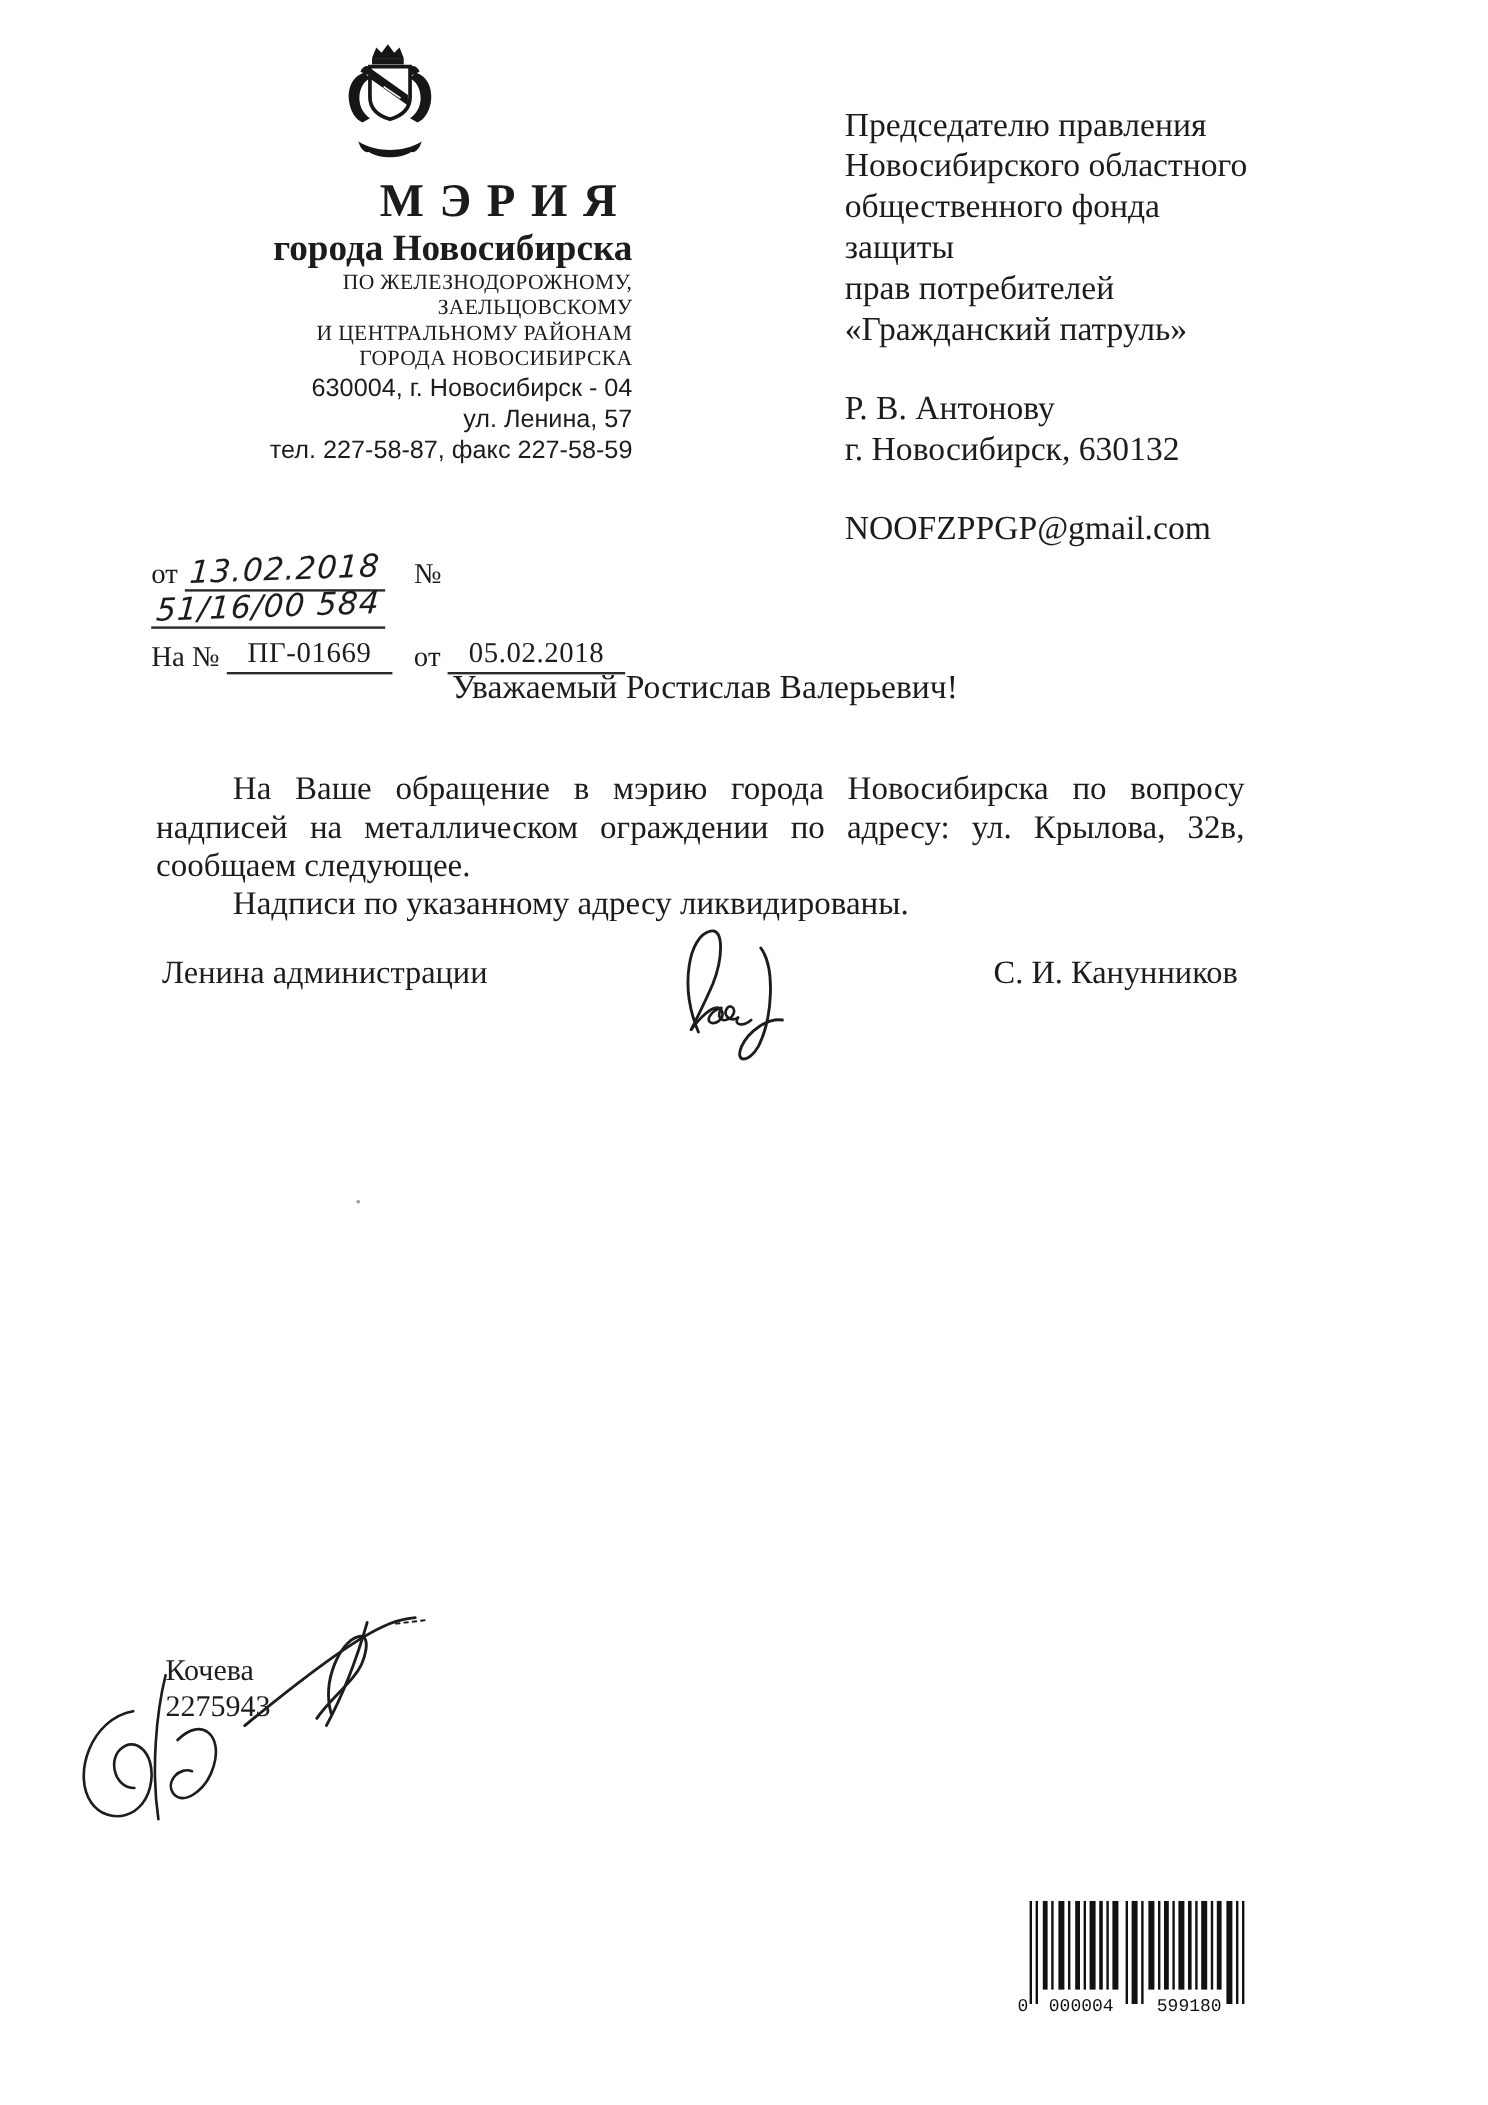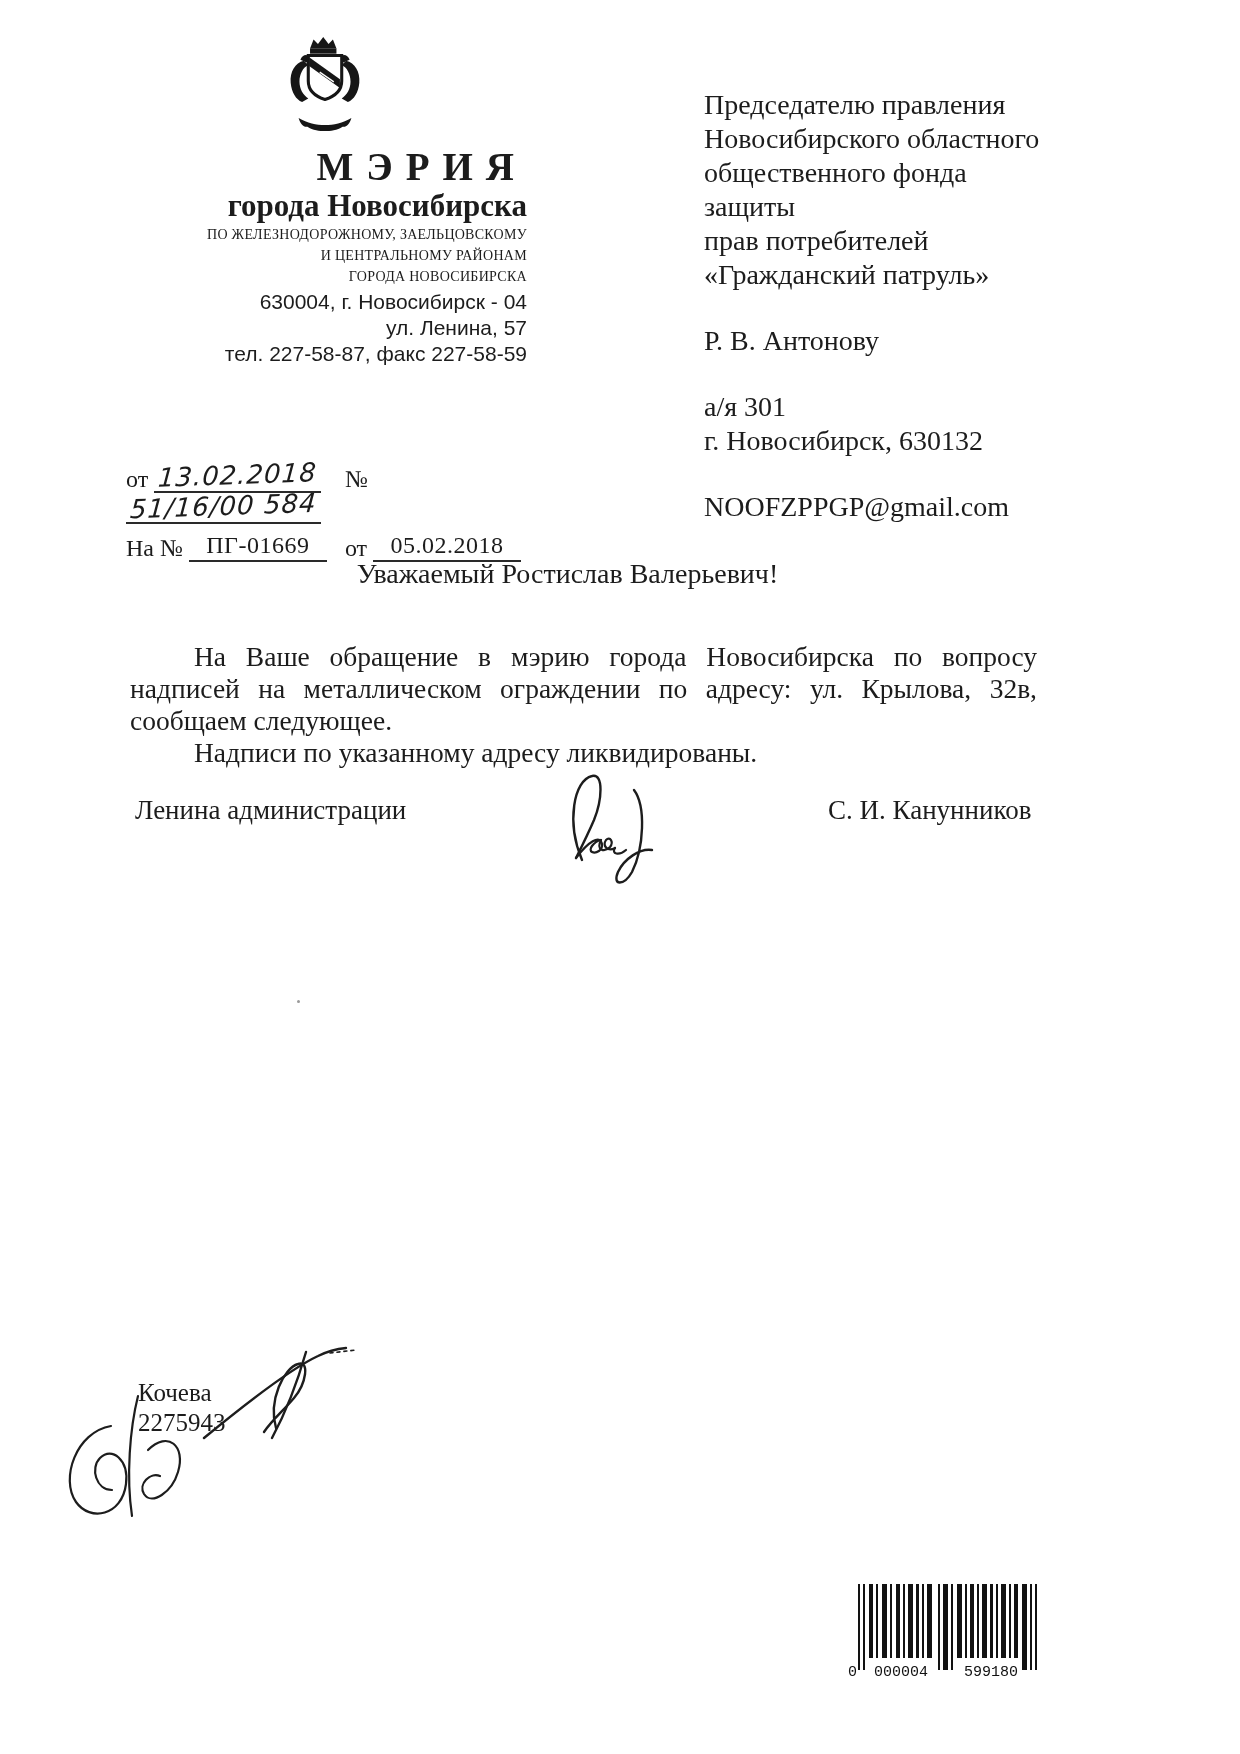--- a/index.html
+++ b/index.html
@@ -18,21 +18,21 @@
     left:122px; top:36px; width:405px;
     text-align:right;
   }
   .emblem-wrap { width:100%; text-align:center; margin-bottom:2px; }
   .org-line1 {
     font-size:39px; font-weight:bold; letter-spacing:13px;
     line-height:42px; margin-left:6px;
   }
   .org-line2 { font-size:31px; font-weight:bold; line-height:36px; }
   .dept { margin-top:16px; font-size:28px; line-height:32px; letter-spacing:1px; }
-  .dept-sub { font-size:14px; line-height:21px; letter-spacing:0.3px; }
+  .dept-sub { font-size:18px; line-height:21px; letter-spacing:0.3px; }
   .addr { font-family:"Liberation Sans", sans-serif; font-size:21px; line-height:26px; }
   .addr-block { margin-top:2px; }
 
   
   .ref-row { left:126px; top:462px; width:420px; font-size:24px; }
   .ref-row2 { left:126px; top:532px; width:440px; font-size:24px; }
   .u-field {
     display:inline-block; border-bottom:2px solid #2a2a2a;
     text-align:center; vertical-align:bottom; padding:0 4px 1px 4px;
   }
@@ -44,21 +44,21 @@
   }
   .typed-ref { font-size:24px; letter-spacing:0.5px; }
 
   
   .recipient { left:704px; top:88px; width:350px; font-size:28px; line-height:34px; }
   .recipient p { margin:0; }
   .recipient .mt { margin-top:32px; }
 
   
   .salutation {
-    left:114px; top:558px; width:907px;
+    left:134px; top:558px; width:907px;
     text-align:center; font-size:28px;
   }
   .body-text { left:130px; top:612px; width:907px; font-size:27.5px; line-height:32px;margin-top:29px; }
   .body-text p { margin:0; text-indent:64px; text-align:justify; }
 
   
   .sig-title { left:135px; top:795px; font-size:27px; }
   .sig-name  { left:828px; top:795px; font-size:27px; }
   .sig-svg   { left:552px; top:762px; }
 
@@ -125,21 +125,20 @@
   <span class="u-field typed-ref" style="min-width:140px;">05.02.2018</span>
 </div>
 
 <div class="abs recipient">
   <p>Председателю правления</p>
   <p>Новосибирского областного</p>
   <p>общественного фонда защиты</p>
   <p>прав потребителей</p>
   <p>«Гражданский патруль»</p>
   <p class="mt">Р. В. Антонову</p>
-  <p class="mt">а/я 301</p>
   <p>г. Новосибирск, 630132</p>
   <p class="mt">NOOFZPPGP@gmail.com</p>
 </div>
 
 <div class="abs salutation">Уважаемый Ростислав Валерьевич!</div>
 
 <div class="abs body-text">
   <p>На Ваше обращение в мэрию города Новосибирска по вопросу надписей на металлическом ограждении по адресу: ул. Крылова, 32в, сообщаем следующее.</p>
   <p>Надписи по указанному адресу ликвидированы.</p>
 </div>

